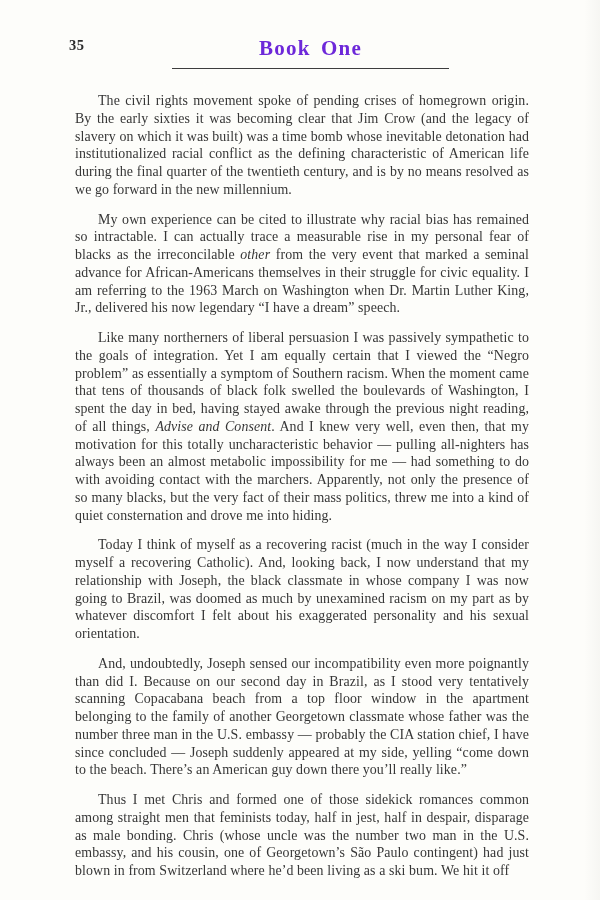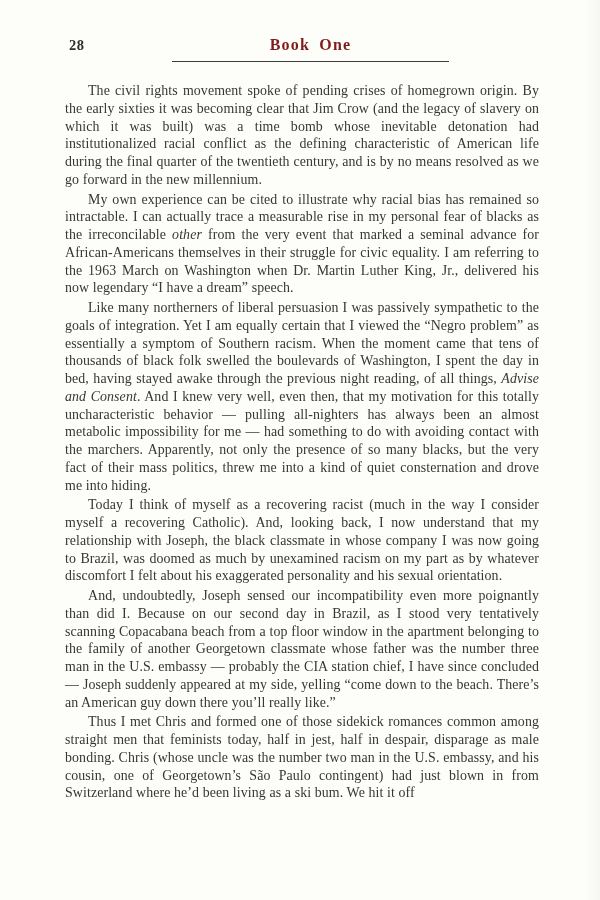--- a/index.html
+++ b/index.html
@@ -36,59 +36,59 @@
   .running-header {
     position: absolute;
     left: 172px;
     width: 277px;
     text-align: center;
     border-bottom: 1.6px solid #3d3d3d;
     padding-bottom: 7px;
     top: 0;
   }
   .running-header-title {
-    font-size: 16px;
+    font-size: 21px;
     font-weight: bold;
     letter-spacing: 1.2px;
     word-spacing: 4px;
-    color: #7f1d1d;
+    color: #6d28d9;
   }
   .body-text {
     position: absolute;
     left: 63px;
     top: 80px;
     width: 478px;
     font-size: 13.9px;
     line-height: 17.75px;
     text-align: justify;
     letter-spacing: 0.1px;
   }
   .body-text p {
-    margin: 2px;
+    margin: 12px;
     padding: 0;
     text-indent: 23px;
   }
   .body-text em {
   }
   .page-edge-shadow {
     position: absolute;
     top: 0;
     right: 0;
     width: 16px;
     height: 100%;
     background: linear-gradient(to right, rgba(120,115,105,0) 0%, rgba(120,115,105,0.05) 100%);
     pointer-events: none;
   }
 </style>
 </head>
 <body>
 
 <div class="book-page">
   <div class="page-header">
-    <span class="page-number">28</span>
+    <span class="page-number">35</span>
     <div class="running-header">
       <span class="running-header-title">Book One</span>
     </div>
   </div>
 
   <div class="body-text">
       <p><span>The civil rights movement spoke of pending crises of homegrown origin. By the early sixties it was becoming clear that Jim Crow (and the legacy of slavery on which it was built) was a time bomb whose inevitable detonation had institutionalized racial conflict as the defining characteristic of American life during the final quarter of the twentieth century, and is by no means resolved as we go forward in the new millennium.</span></p>
       <p><span>My own experience can be cited to illustrate why racial bias has remained so intractable. I can actually trace a measurable rise in my personal fear of blacks as the irreconcilable </span><em>other</em><span> from the very event that marked a seminal advance for African-Americans themselves in their struggle for civic equality. I am referring to the 1963 March on Washington when Dr. Martin Luther King, Jr., delivered his now legendary “I have a dream” speech.</span></p>
       <p><span>Like many northerners of liberal persuasion I was passively sympathetic to the goals of integration. Yet I am equally certain that I viewed the “Negro problem” as essentially a symptom of Southern racism. When the moment came that tens of thousands of black folk swelled the boulevards of Washington, I spent the day in bed, having stayed awake through the previous night reading, of all things, </span><em>Advise and Consent</em><span>. And I knew very well, even then, that my motivation for this totally uncharacteristic behavior — pulling all-nighters has always been an almost metabolic impossibility for me — had something to do with avoiding contact with the marchers. Apparently, not only the presence of so many blacks, but the very fact of their mass politics, threw me into a kind of quiet consternation and drove me into hiding.</span></p>
       <p><span>Today I think of myself as a recovering racist (much in the way I consider myself a recovering Catholic). And, looking back, I now understand that my relationship with Joseph, the black classmate in whose company I was now going to Brazil, was doomed as much by unexamined racism on my part as by whatever discomfort I felt about his exaggerated personality and his sexual orientation.</span></p>

